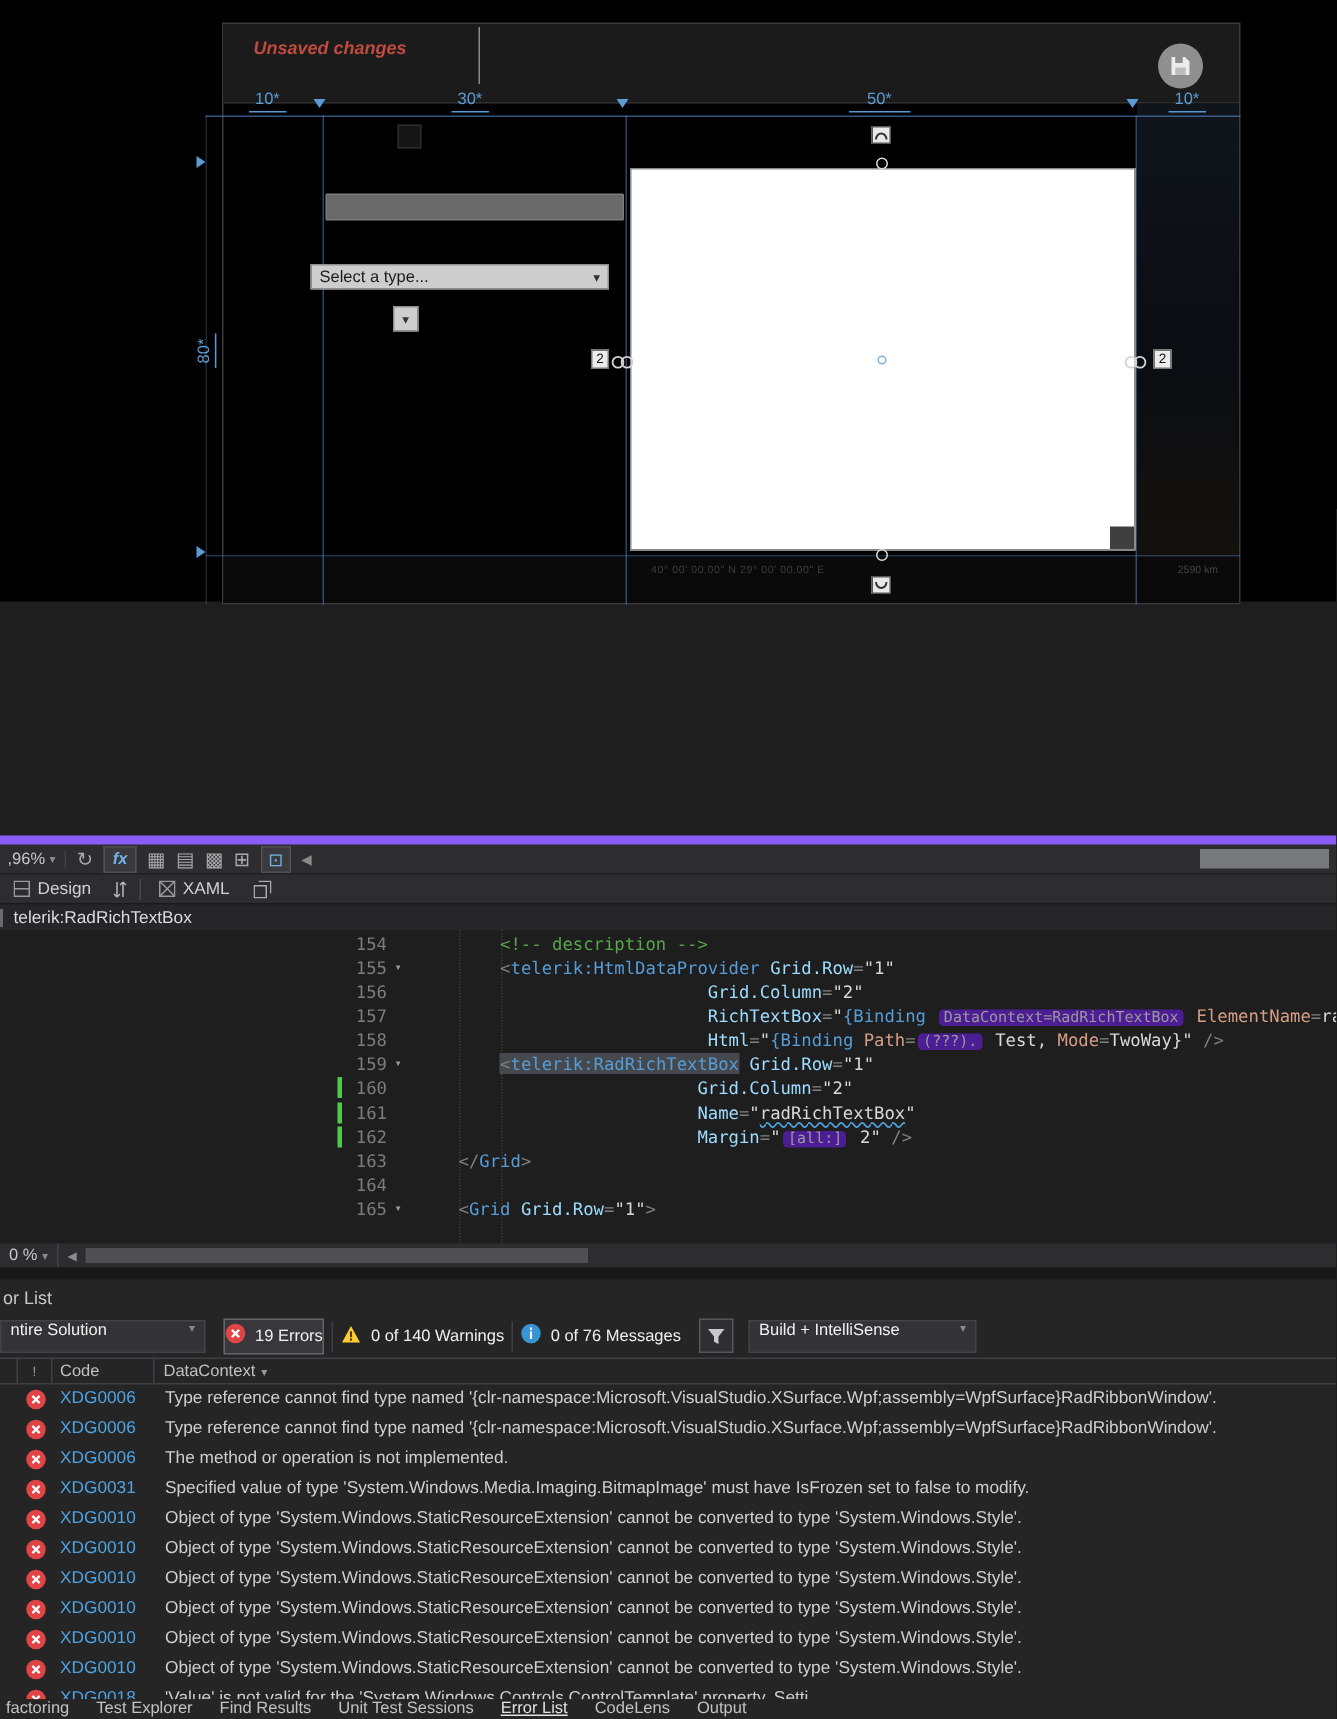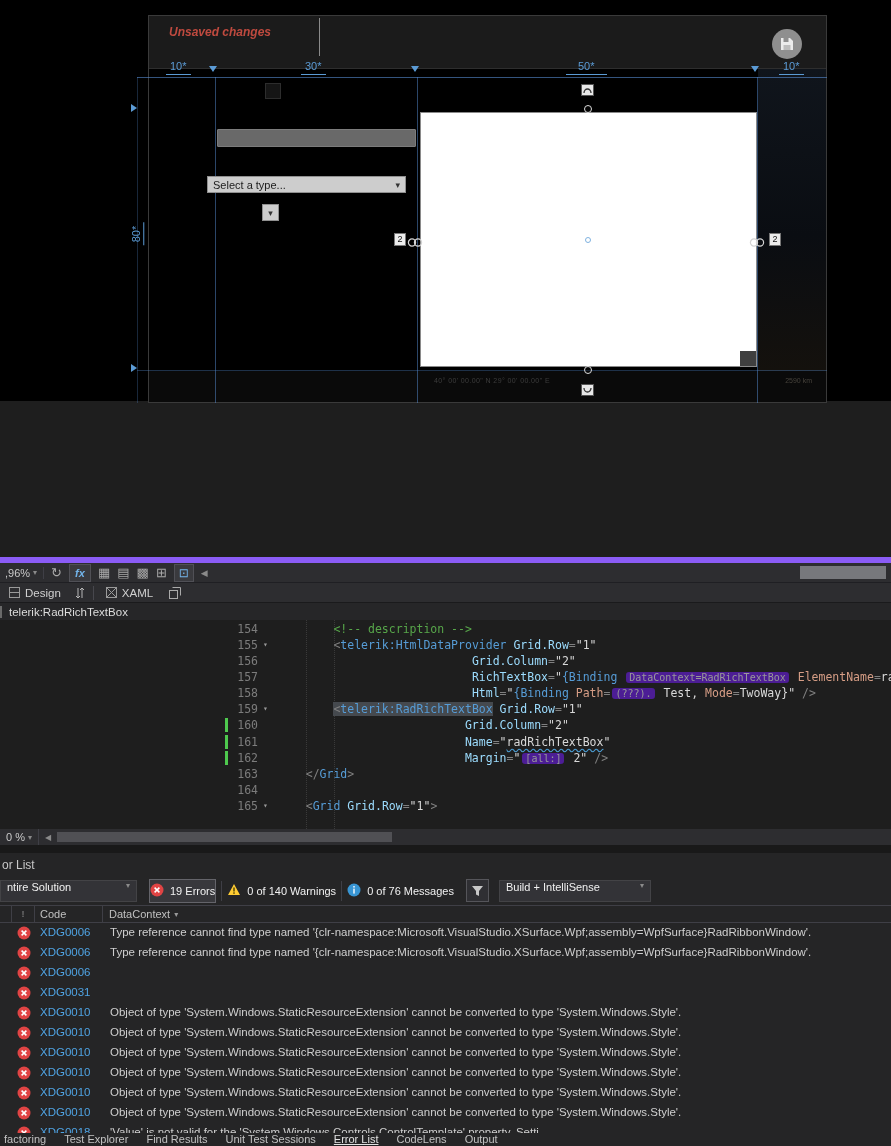--- a/index.html
+++ b/index.html
@@ -359,27 +359,29 @@
             </svg></span>
           <span class="ecode">XDG0006</span>
           <span class="edesc">Type reference cannot find type named '{clr-namespace:Microsoft.VisualStudio.XSurface.Wpf;assembly=WpfSurface}RadRibbonWindow'.</span>
         </div>
         <div class="erow">
           <span class="ic"><svg width="14" height="14" viewBox="0 0 14 14">
               <circle cx="7" cy="7" r="6.5" fill="#e04444"></circle>
               <path d="M4.6 4.6 L9.4 9.4 M9.4 4.6 L4.6 9.4" stroke="#fff" stroke-width="1.5"></path>
             </svg></span>
           <span class="ecode">XDG0006</span>
+          <span class="edesc">The method or operation is not implemented.</span>
         </div>
         <div class="erow">
           <span class="ic"><svg width="14" height="14" viewBox="0 0 14 14">
               <circle cx="7" cy="7" r="6.5" fill="#e04444"></circle>
               <path d="M4.6 4.6 L9.4 9.4 M9.4 4.6 L4.6 9.4" stroke="#fff" stroke-width="1.5"></path>
             </svg></span>
           <span class="ecode">XDG0031</span>
+          <span class="edesc">Specified value of type 'System.Windows.Media.Imaging.BitmapImage' must have IsFrozen set to false to modify.</span>
         </div>
         <div class="erow">
           <span class="ic"><svg width="14" height="14" viewBox="0 0 14 14">
               <circle cx="7" cy="7" r="6.5" fill="#e04444"></circle>
               <path d="M4.6 4.6 L9.4 9.4 M9.4 4.6 L4.6 9.4" stroke="#fff" stroke-width="1.5"></path>
             </svg></span>
           <span class="ecode">XDG0010</span>
           <span class="edesc">Object of type 'System.Windows.StaticResourceExtension' cannot be converted to type 'System.Windows.Style'.</span>
         </div>
         <div class="erow">

